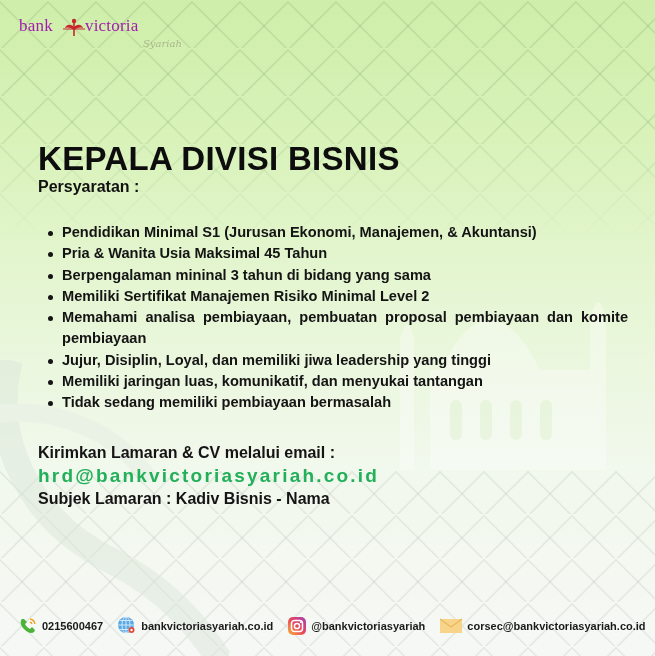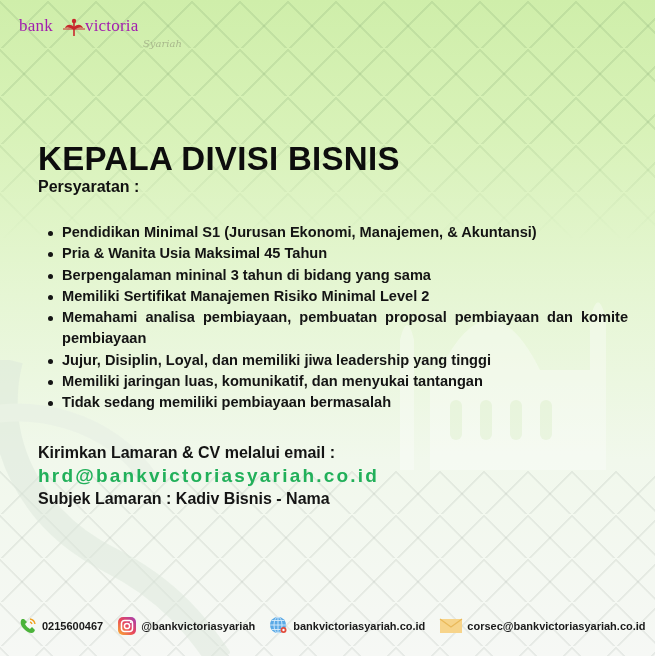--- a/index.html
+++ b/index.html
@@ -163,44 +163,44 @@
   <div class="item">
     <svg class="ic" viewBox="0 0 20 20">
       <path d="M4 3 C2 5 2 9 6 13 C10 17 14 18 16 16 L17 14 L14 11 L12 13 C10 12 8 10 7 8 L9 6 L6 3 Z" fill="#4bb33a"></path>
       <path d="M12 3 A6 6 0 0 1 17 8" stroke="#f0a020" stroke-width="1.4" fill="none"></path>
       <path d="M12 6 A3 3 0 0 1 14 8" stroke="#f0a020" stroke-width="1.4" fill="none"></path>
     </svg>
     <span>0215600467</span>
   </div>
   <div class="item">
     <svg class="ic" viewBox="0 0 20 20">
+      <circle cx="9" cy="9" r="8" fill="#5aa9e6"></circle>
+      <path d="M1 9 H17 M9 1 V17 M3 4.5 H15 M3 13.5 H15" stroke="#d8ecfa" stroke-width="0.9"></path>
+      <ellipse cx="9" cy="9" rx="4" ry="8" stroke="#d8ecfa" stroke-width="0.9" fill="none"></ellipse>
+      <circle cx="14.5" cy="14" r="3" fill="#e24b3b"></circle>
+      <circle cx="14.5" cy="14" r="1.2" fill="#fff"></circle>
+    </svg>
+    <span>bankvictoriasyariah.co.id</span>
+  </div>
+  <div class="item">
+    <svg class="ic" viewBox="0 0 20 20">
       <defs>
         <linearGradient id="ig" x1="0" y1="1" x2="1" y2="0">
           <stop offset="0" stop-color="#f9b233"></stop>
           <stop offset="0.5" stop-color="#e8465c"></stop>
           <stop offset="1" stop-color="#a23fb4"></stop>
         </linearGradient>
       </defs>
       <rect x="1" y="1" width="18" height="18" rx="5" fill="url(#ig)"></rect>
       <rect x="4.5" y="4.5" width="11" height="11" rx="3" stroke="#fff" stroke-width="1.5" fill="none"></rect>
       <circle cx="10" cy="10" r="2.6" stroke="#fff" stroke-width="1.5" fill="none"></circle>
       <circle cx="13.8" cy="6.2" r="0.9" fill="#fff"></circle>
     </svg>
     <span>@bankvictoriasyariah</span>
   </div>
   <div class="item">
-    <svg class="ic" viewBox="0 0 20 20">
-      <circle cx="9" cy="9" r="8" fill="#5aa9e6"></circle>
-      <path d="M1 9 H17 M9 1 V17 M3 4.5 H15 M3 13.5 H15" stroke="#d8ecfa" stroke-width="0.9"></path>
-      <ellipse cx="9" cy="9" rx="4" ry="8" stroke="#d8ecfa" stroke-width="0.9" fill="none"></ellipse>
-      <circle cx="14.5" cy="14" r="3" fill="#e24b3b"></circle>
-      <circle cx="14.5" cy="14" r="1.2" fill="#fff"></circle>
-    </svg>
-    <span>bankvictoriasyariah.co.id</span>
-  </div>
-  <div class="item">
     <svg class="ic" viewBox="0 0 24 20" style="width:24px;">
       <rect x="1" y="3" width="22" height="14" fill="#f7d48a"></rect>
       <path d="M1 3 L12 11 L23 3" stroke="#e9b95a" stroke-width="1.2" fill="none"></path>
     </svg>
     <span>corsec@bankvictoriasyariah.co.id</span>
   </div>
 </div>
 
 </body></html>

